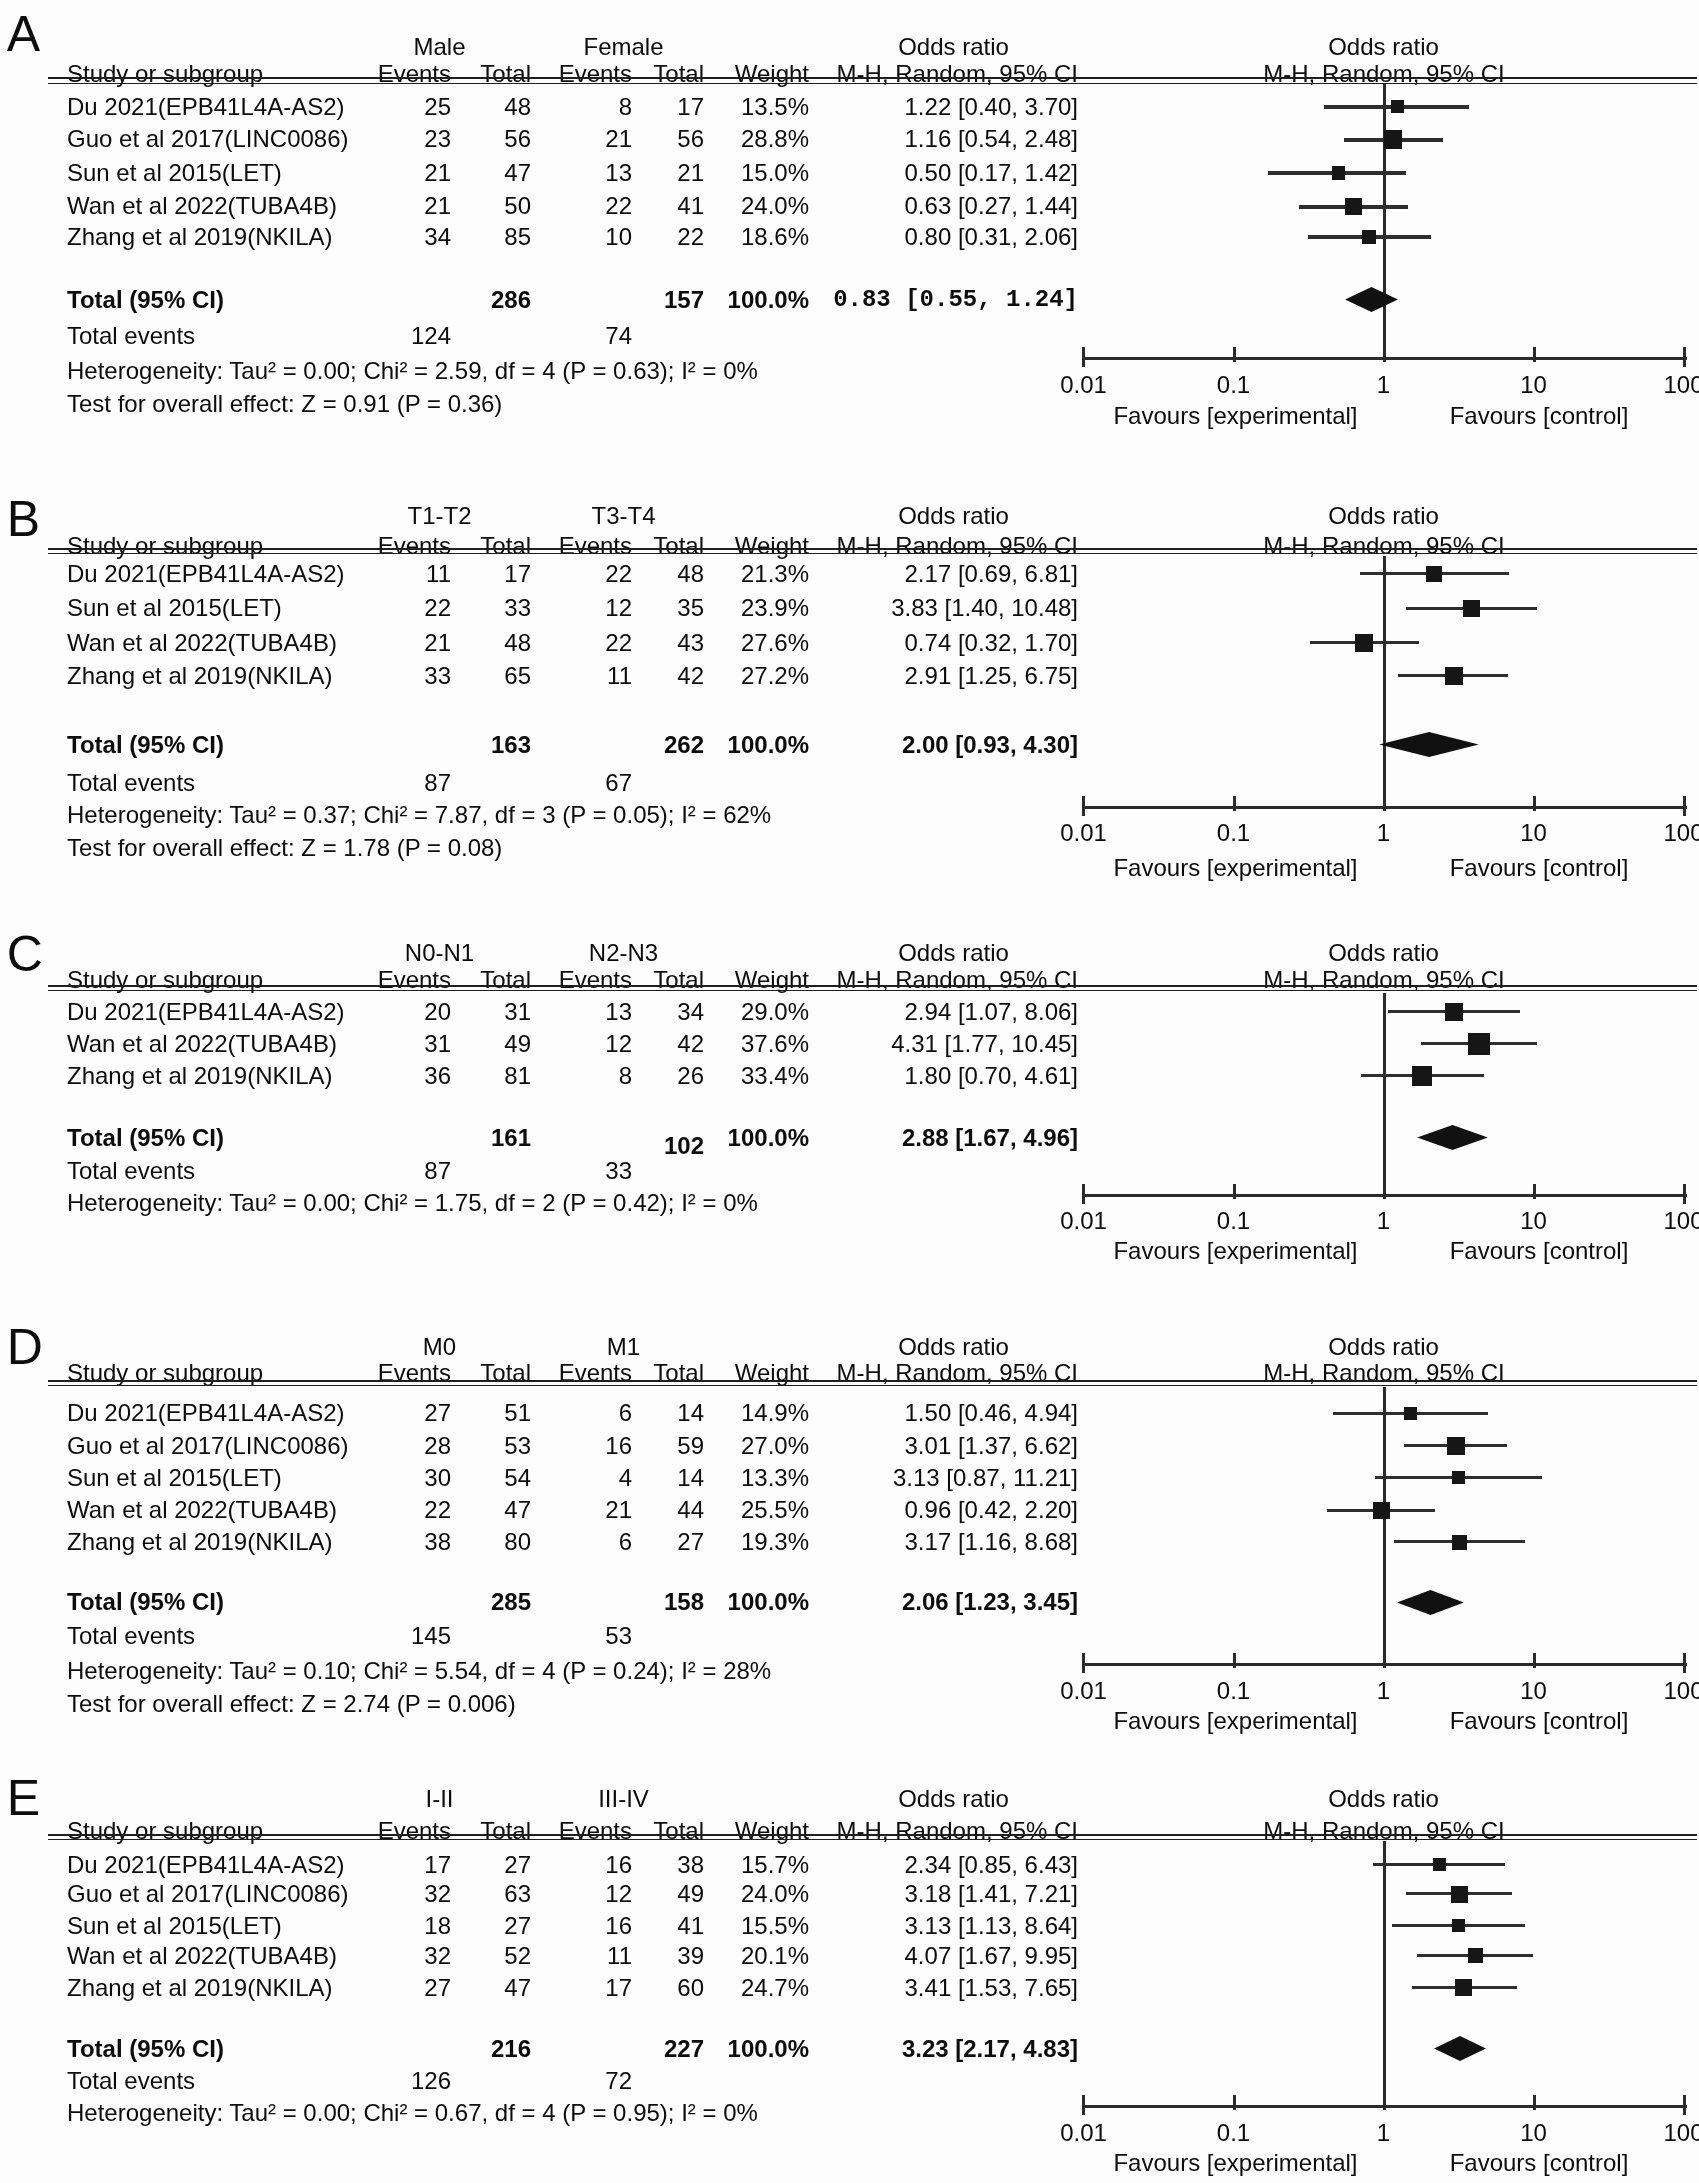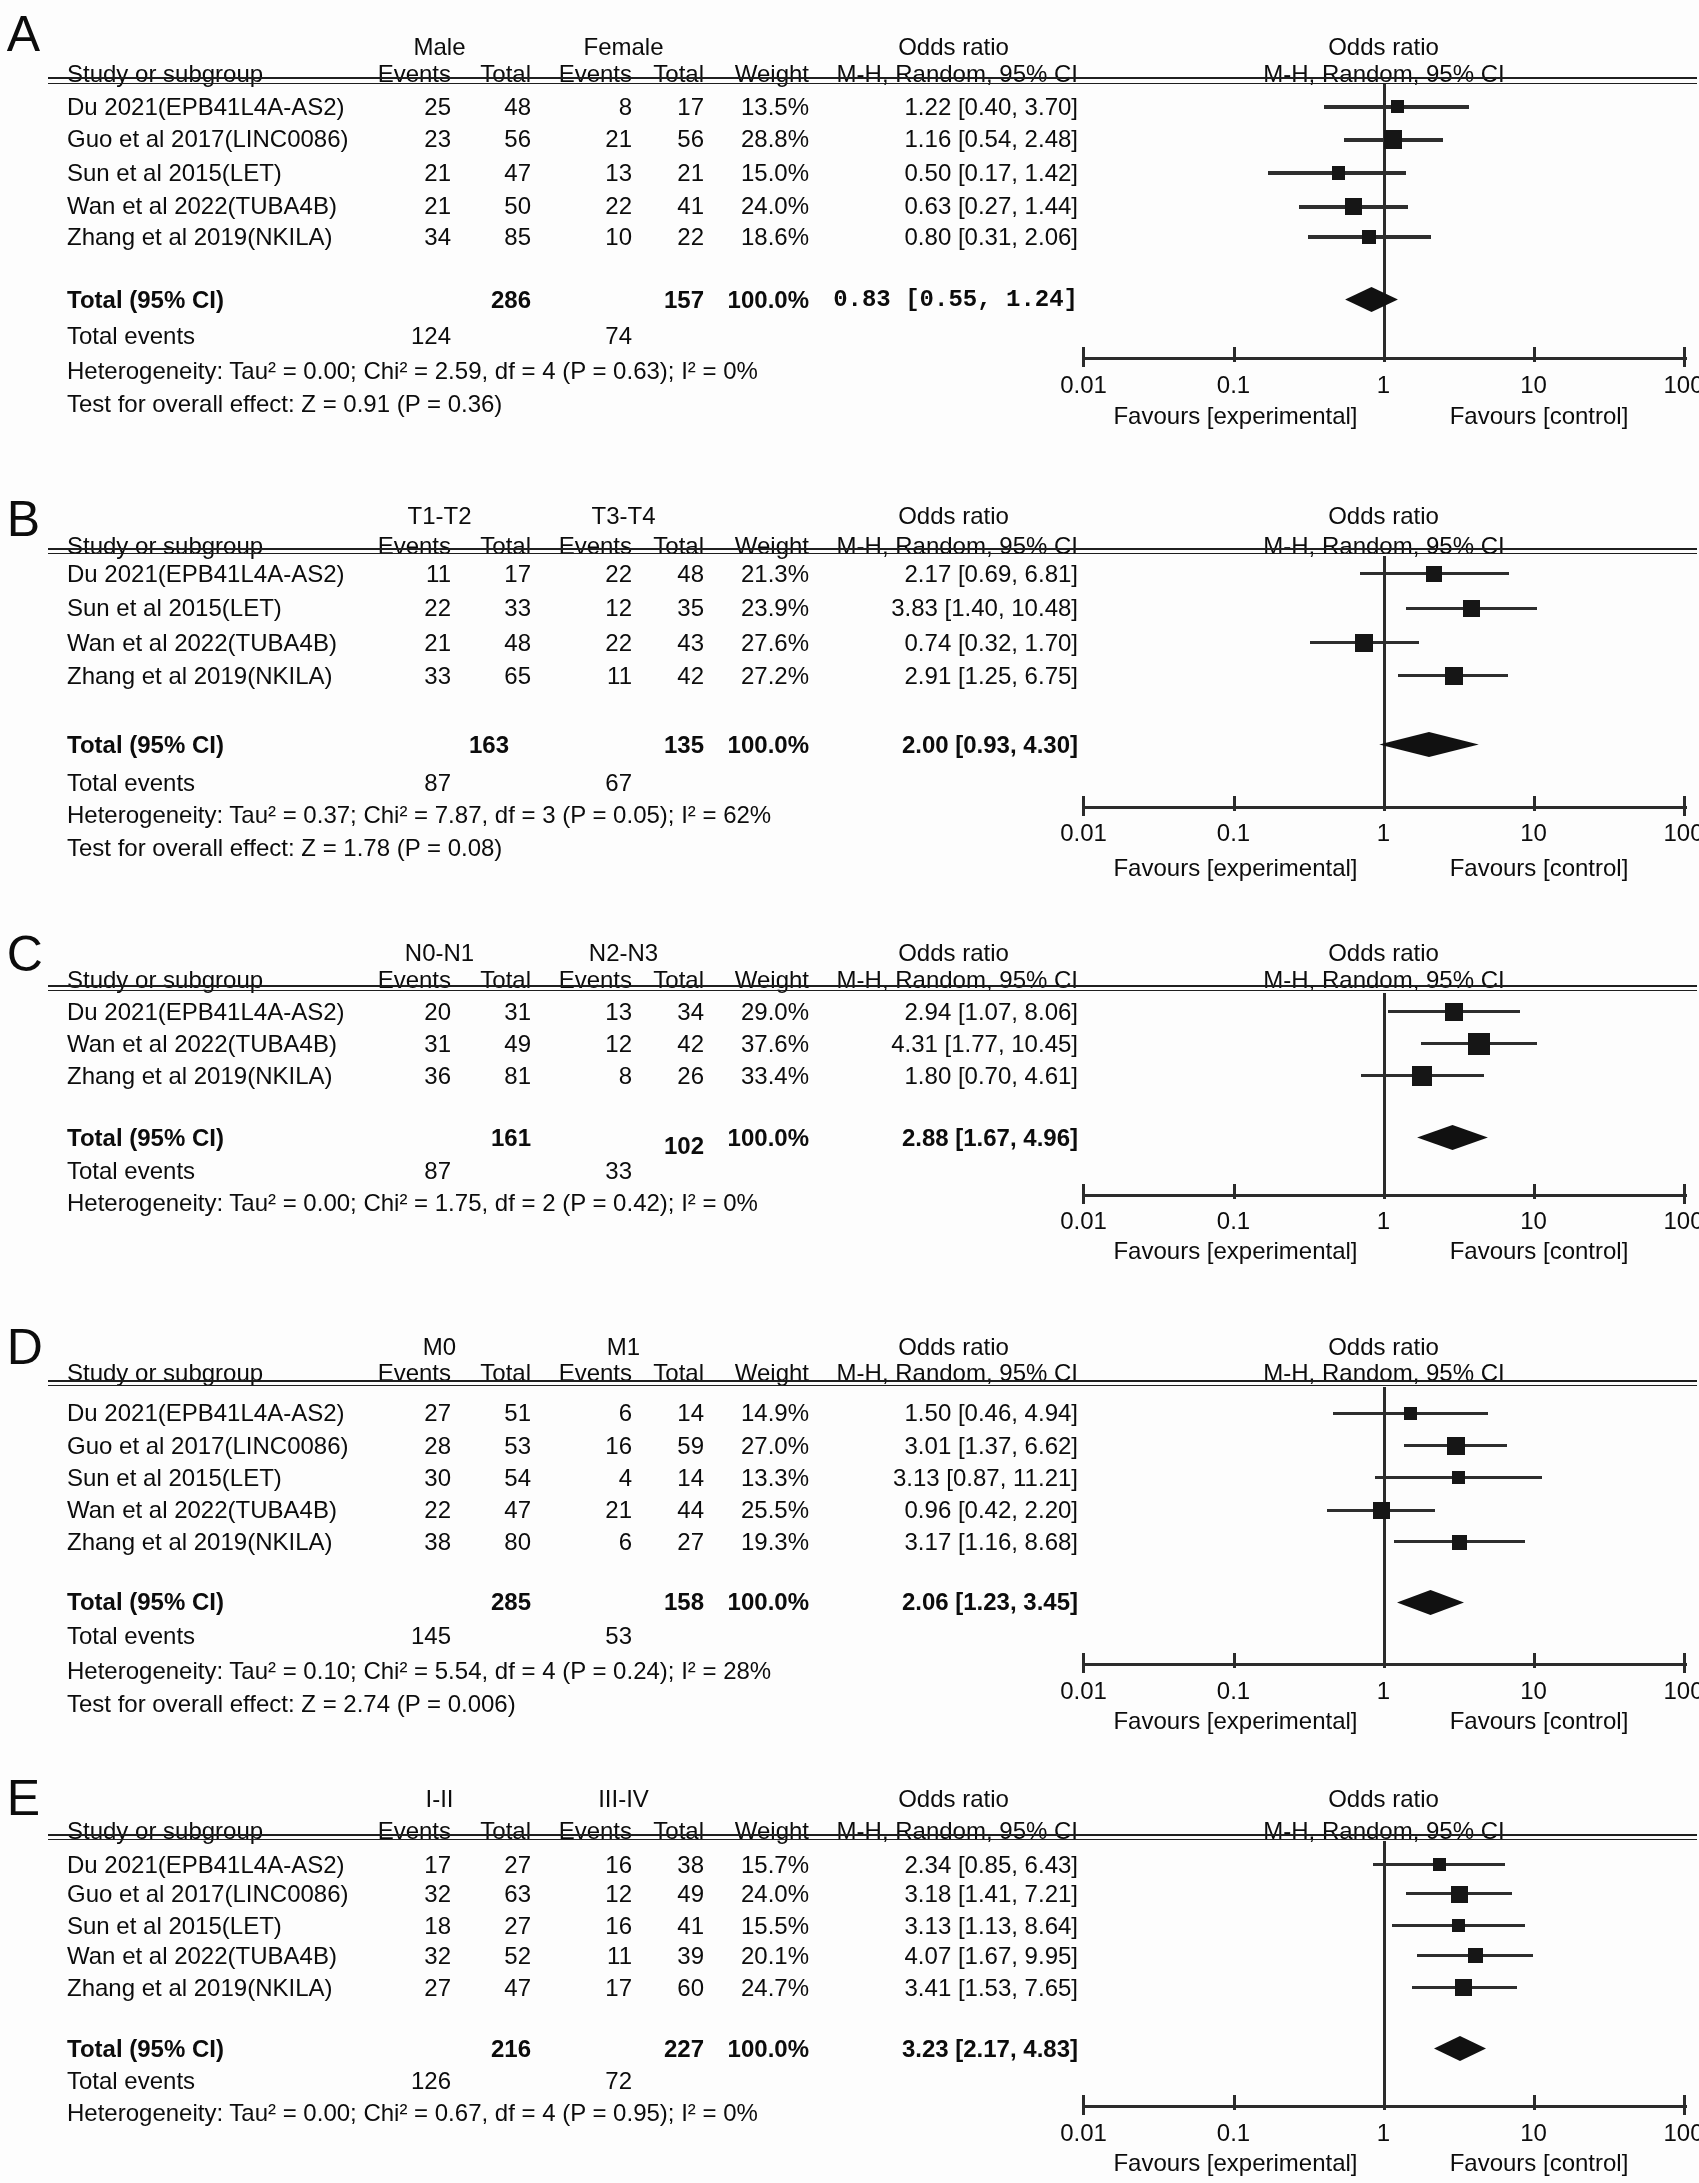--- a/index.html
+++ b/index.html
@@ -161,22 +161,22 @@
       <div class="txt" style="left: 67px; top: 188px; width: 368px;">Zhang et al 2019(NKILA)</div>
       <div class="txt r" style="left: 326px; top: 188px; width: 125px;">33</div>
       <div class="txt r" style="left: 406px; top: 188px; width: 125px;">65</div>
       <div class="txt r" style="left: 507px; top: 188px; width: 125px;">11</div>
       <div class="txt r" style="left: 579px; top: 188px; width: 125px;">42</div>
       <div class="txt r" style="left: 684px; top: 188px; width: 125px;">27.2%</div>
       <div class="txt r" style="left: 794px; top: 188px; width: 284px;">2.91 [1.25, 6.75]</div>
       <div class="ciline" style="left: 1398px; top: 202px; width: 110px;"></div>
       <div class="sq" style="left: 1445px; top: 195px; width: 17.6px; height: 17.6px;"></div>
       <div class="txt b" style="left: 67px; top: 257px; width: 368px;">Total (95% CI)</div>
-      <div class="txt r b" style="left: 384px; top: 257px; width: 125px;">163</div>
-      <div class="txt r b" style="left: 579px; top: 257px; width: 125px;">135</div>
+      <div class="txt r b" style="left: 406px; top: 257px; width: 125px;">163</div>
+      <div class="txt r b" style="left: 579px; top: 257px; width: 125px;">262</div>
       <div class="txt r b" style="left: 684px; top: 257px; width: 125px;">100.0%</div>
       <div class="txt r b" style="left: 794px; top: 257px; width: 284px;">2.00 [0.93, 4.30]</div>
       <svg class="diamond" width="100" height="25" style="left: 1379px; top: 260px;" viewBox="0 0 119.359 30">
         <polygon points="0,15 59.68244925555223,0 119.36489851110446,15 59.68244925555223,30" fill="#111111"></polygon>
       </svg>
       <div class="txt" style="left: 67px; top: 295px; width: 368px;">Total events</div>
       <div class="txt r" style="left: 326px; top: 295px; width: 125px;">87</div>
       <div class="txt r" style="left: 507px; top: 295px; width: 125px;">67</div>
       <div class="txt" style="left: 67px; top: 327px; width: 1003px;">Heterogeneity: Tau² = 0.37; Chi² = 7.87, df = 3 (P = 0.05); I² = 62%</div>
       <div class="txt" style="left: 67px; top: 360px; width: 1003px;">Test for overall effect: Z = 1.78 (P = 0.08)</div>

